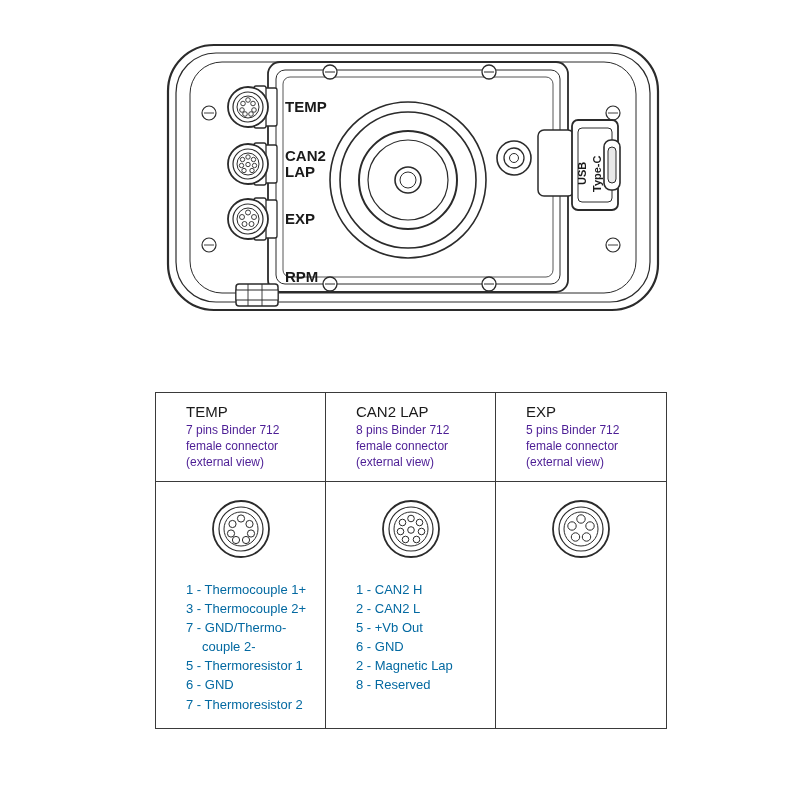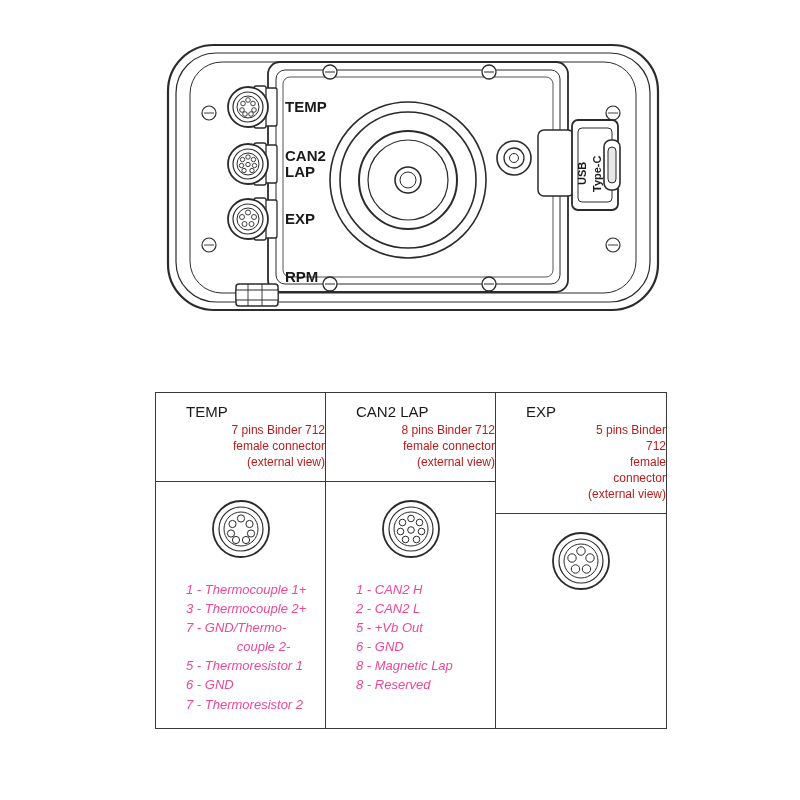--- a/index.html
+++ b/index.html
@@ -69,46 +69,44 @@
     min-height: 78px;
   }
   .thead .title {
     font-size: 15px;
     color: #1a1a1a;
     margin-bottom: 3px;
   }
   .thead .sub {
     font-size: 12px;
     line-height: 1.33;
-    color: #b91c1c;
-    text-align: right;
+    color: #4c1d95;
   }
 
   .tbody {
     box-sizing: border-box;
     padding: 12px 0 14px 0;
     flex: 1;
     display: flex;
     flex-direction: column;
     align-items: center;
   }
   .conn-art {
     margin-bottom: 12px;
   }
   .pinlist {
     width: 100%;
     box-sizing: border-box;
     padding-left: 30px;
     font-size: 13px;
     line-height: 1.47;
-    color: #ec4899;
-    font-style: italic;
+    color: #0369a1;
   }
   .pinlist .pin { white-space: pre-wrap; }
-  .pinlist .pin-cont { padding-left: 16px; text-align: center; }
+  .pinlist .pin-cont { padding-left: 16px; }
 </style>
 </head>
 <body>
 
 <div id="device-drawing">
   <svg width="800" height="370" viewBox="0 0 800 370" xmlns="http://www.w3.org/2000/svg">
 
     <g>
       <rect x="168" y="45" width="490" height="265" rx="46" ry="46" fill="#ffffff" stroke="#2b2b2b" stroke-width="2.2"></rect>
       <rect x="176" y="53" width="474" height="249" rx="40" ry="40" fill="#ffffff" stroke="#2b2b2b" stroke-width="1.2"></rect>
@@ -298,30 +296,30 @@
             <circle cx="40.5" cy="45.5" r="3.3"></circle>
             <circle cx="35" cy="36" r="3.3"></circle>
           </g>
         </svg>
       </div>
       <div class="pinlist">
         <div class="pin">1 - CAN2 H</div>
         <div class="pin">2 - CAN2 L</div>
         <div class="pin">5 - +Vb Out</div>
         <div class="pin">6 - GND</div>
-        <div class="pin">8 - Magnetic Lap</div>
+        <div class="pin">2 - Magnetic Lap</div>
         <div class="pin">8 - Reserved</div>
       </div>
     </div>
   </div>
 
   <div class="tcol">
     <div class="thead">
       <div class="title">EXP</div>
-      <div class="sub" style="white-space:pre-line;margin-left:48px;">5 pins Binder 712
+      <div class="sub" style="white-space:pre-line;">5 pins Binder 712
 female connector
 (external view)</div>
     </div>
     <div class="tbody">
       <div class="conn-art">
         <svg width="70" height="70" viewBox="0 0 70 70" xmlns="http://www.w3.org/2000/svg">
           <circle cx="35" cy="35" r="28" fill="#ffffff" stroke="#2b2b2b" stroke-width="1.8"></circle>
           <circle cx="35" cy="35" r="22" fill="#ffffff" stroke="#2b2b2b" stroke-width="1.2"></circle>
           <circle cx="35" cy="35" r="17" fill="#ffffff" stroke="#2b2b2b" stroke-width="1"></circle>
           <g fill="#ffffff" stroke="#2b2b2b" stroke-width="1">

